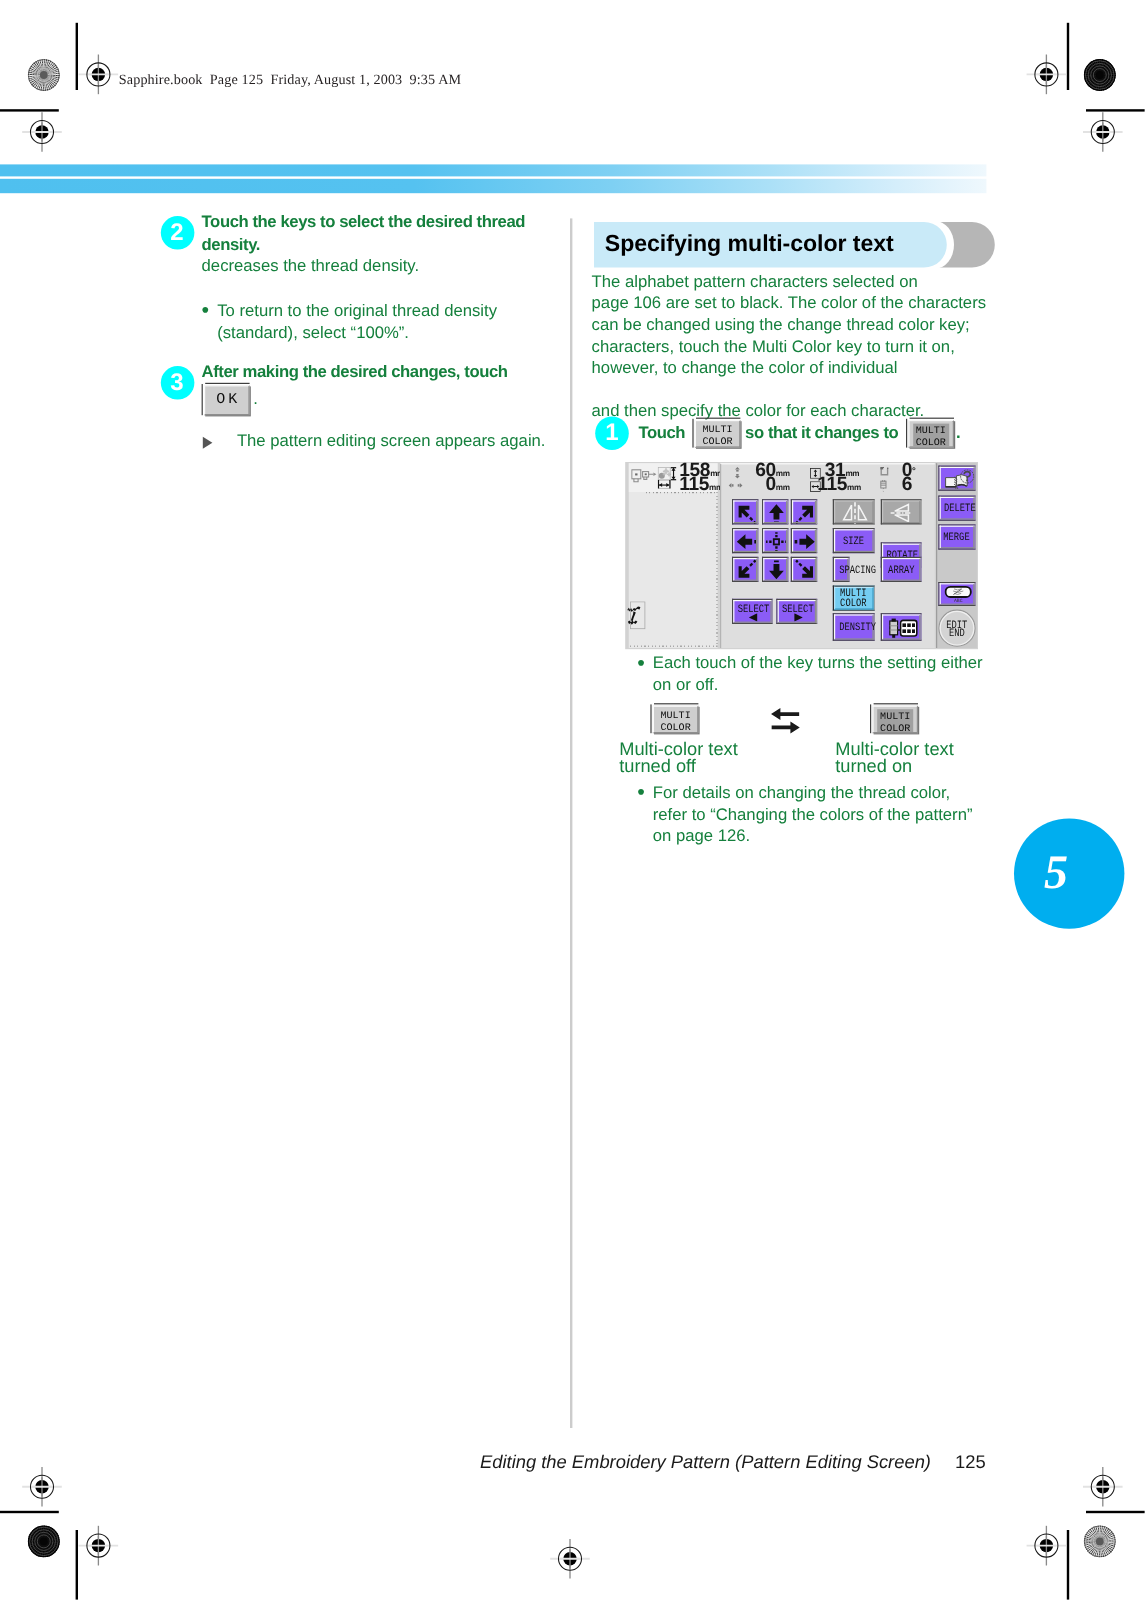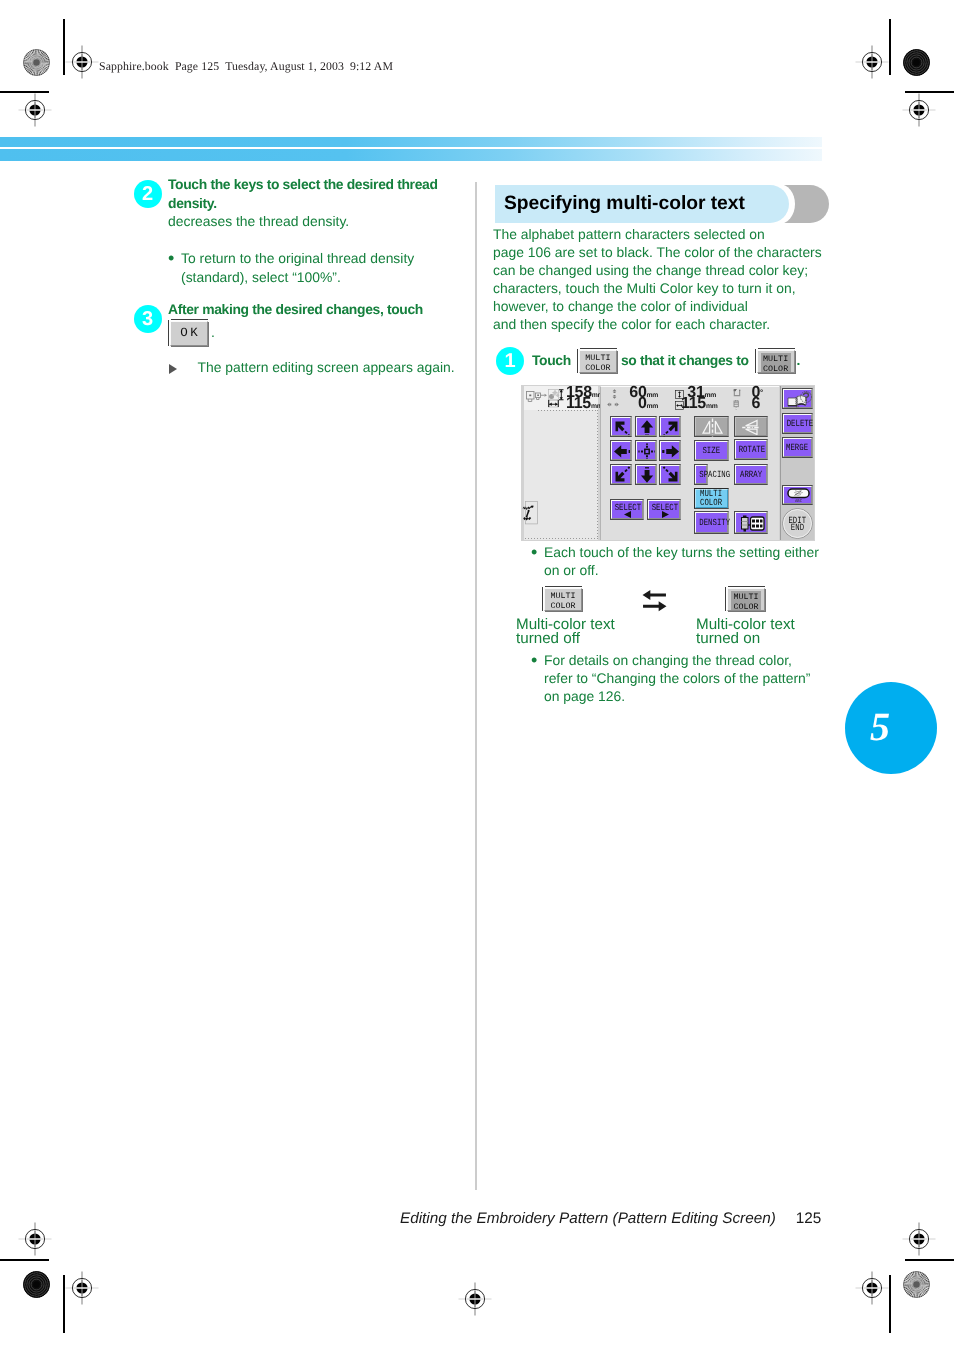--- a/index.html
+++ b/index.html
@@ -426,21 +426,21 @@
       <path d="M50 50 L98.50 43.03 A49 49 0 0 1 98.88 46.50 Z" fill="#2b2b2b"></path>
       <circle cx="50" cy="50" r="44" fill="none" stroke="#c9c9c9" stroke-width="2.2"></circle>
       <circle cx="50" cy="50" r="36" fill="none" stroke="#c9c9c9" stroke-width="2.2"></circle>
       <circle cx="50" cy="50" r="28" fill="none" stroke="#c9c9c9" stroke-width="2.2"></circle>
       <circle cx="50" cy="50" r="20" fill="none" stroke="#c9c9c9" stroke-width="2.2"></circle>
       <circle cx="50" cy="50" r="12" fill="#5a5a5a"></circle>
       <circle cx="50" cy="50" r="48" fill="none" stroke="#4a4a4a" stroke-width="2.4"></circle>
     </svg>
 </div>
 
-<div id="filestamp" data-name="file-stamp">Sapphire.book  Page 125  Tuesday, August 1, 2003  9:12 AM</div>
+<div id="filestamp" data-name="file-stamp">Sapphire.book  Page 125  Friday, August 1, 2003  9:35 AM</div>
 
 <div id="topbar1" class="topbar" data-name="top-rule-upper"></div>
 <div id="topbar2" class="topbar" data-name="top-rule-lower"></div>
 
 <div id="coldivider" data-name="column-divider"></div>
 
 <div class="abs" data-name="left-column" style="left:137px;top:175px;width:320px;">
 
   <div class="abs" data-name="step-2" style="left:0;top:0;width:320px;">
     <div class="stepnum" data-name="step-2-number" style="left:-3.5px;top:5px;">2</div>
@@ -485,21 +485,21 @@
     <div class="abs" data-name="section-heading-pill" style="left:2px;top:0px;width:294px;height:38px;border-radius:0 19px 19px 0;background:#c9eaf8;"></div>
     <div class="abs" data-name="section-heading-title" style="left:11px;top:0px;height:38px;line-height:38.5px;font-size:19.3px;font-weight:bold;color:#000;letter-spacing:-0.05px;">Specifying multi-color text</div>
   </div>
 
   <div class="abs" data-name="section-intro" style="left:0px;top:41px;width:340px;">
     <div class="body-txt" data-name="intro-line" style="line-height:17.9px;white-space:nowrap;">The alphabet pattern characters selected on</div>
     <div class="body-txt" data-name="intro-line" style="line-height:17.9px;white-space:nowrap;">page 106 are set to black. The color of the characters</div>
     <div class="body-txt" data-name="intro-line" style="line-height:17.9px;white-space:nowrap;">can be changed using the change thread color key;</div>
     <div class="body-txt" data-name="intro-line" style="line-height:17.9px;white-space:nowrap;">characters, touch the Multi Color key to turn it on,</div>
     <div class="body-txt" data-name="intro-line" style="line-height:17.9px;white-space:nowrap;">however, to change the color of individual</div>
-    <div class="body-txt" data-name="intro-line" style="line-height:17.9px;white-space:nowrap;">and then specify the color for each character.</div>
+    <div class="body-txt" data-name="intro-line" style="line-height:17.9px;white-space:nowrap;margin-top:18px;">and then specify the color for each character.</div>
   </div>
 
   <div class="abs" data-name="right-step-1" style="left:0px;top:158px;width:335px;">
     <div class="stepnum" data-name="right-step-1-number" style="left:3px;top:4px;">1</div>
     <div class="abs" data-name="right-step-1-line" style="left:39px;top:5px;width:300px;white-space:nowrap;">
       <span class="body-txt bold-txt" data-name="touch-label">Touch</span><span class="mkey mc" data-name="multi-color-key-off" style="margin:0 4px 0 6px;"><span class="mkey-face" data-name="key-face">
             <span class="mkey-txt" data-name="multi-color-key-off-line1">MULTI</span>
             <span class="mkey-txt" data-name="multi-color-key-off-line2">COLOR</span>
           </span></span><span class="body-txt bold-txt" data-name="so-that-label">so that it changes to</span><span class="mkey mc on" data-name="multi-color-key-on" style="margin:0 2px 0 6px;"><span class="mkey-face" data-name="key-face">
             <span class="mkey-inner" data-name="key-inner-panel">
@@ -769,21 +769,21 @@
   <div class="lk dim" data-name="mirror-horizontal-key" style="left:213px;top:31px;width:34px;height:21px;">
     <svg width="34" height="21" viewBox="0 0 34 21" data-name="mirror-horizontal-icon">
       <path d="M22 3.4 v5.5 h-11.4 Z" fill="none" stroke="#f4f4f4" stroke-width="1.25" stroke-linejoin="miter"></path>
       <path d="M22 17.6 v-5.5 h-11.4 Z" fill="none" stroke="#f4f4f4" stroke-width="1.25" stroke-linejoin="miter"></path>
       <path d="M7.2 10.5 h3.2 M12 10.5 h3.4 M16.8 10.5 h1 M19.2 10.5 h4.4" stroke="#f4f4f4" stroke-width="1.45"></path>
     </svg>
   </div>
   <div class="lk" data-name="size-key" style="left:173px;top:55px;width:35px;height:21px;">
     <div class="lk-lbl" data-name="size-key-label"><i>SIZE</i></div>
   </div>
-  <div class="lk" data-name="rotate-key" style="left:213px;top:54px;width:34px;height:21px;">
+  <div class="lk" data-name="rotate-key" style="left:213px;top:67px;width:34px;height:21px;">
     <div class="lk-lbl tight" data-name="rotate-key-label"><i>ROTATE</i></div>
   </div>
   <div class="lk" data-name="spacing-key" style="left:173px;top:79px;width:14px;height:21px;">
     <div class="lk-lbl tight" data-name="spacing-key-label"><i>SPACING</i></div>
   </div>
   <div class="lk" data-name="array-key" style="left:213px;top:79px;width:34px;height:21px;">
     <div class="lk-lbl tight" data-name="array-key-label"><i>ARRAY</i></div>
   </div>
   <div class="lk sel" data-name="multi-color-key" style="left:173px;top:103px;width:35px;height:21px;">
     <div class="lk-lbl tight" data-name="multi-color-key-label" style="white-space:pre-line;"><i>MULTI</i><br><i>COLOR</i></div>

